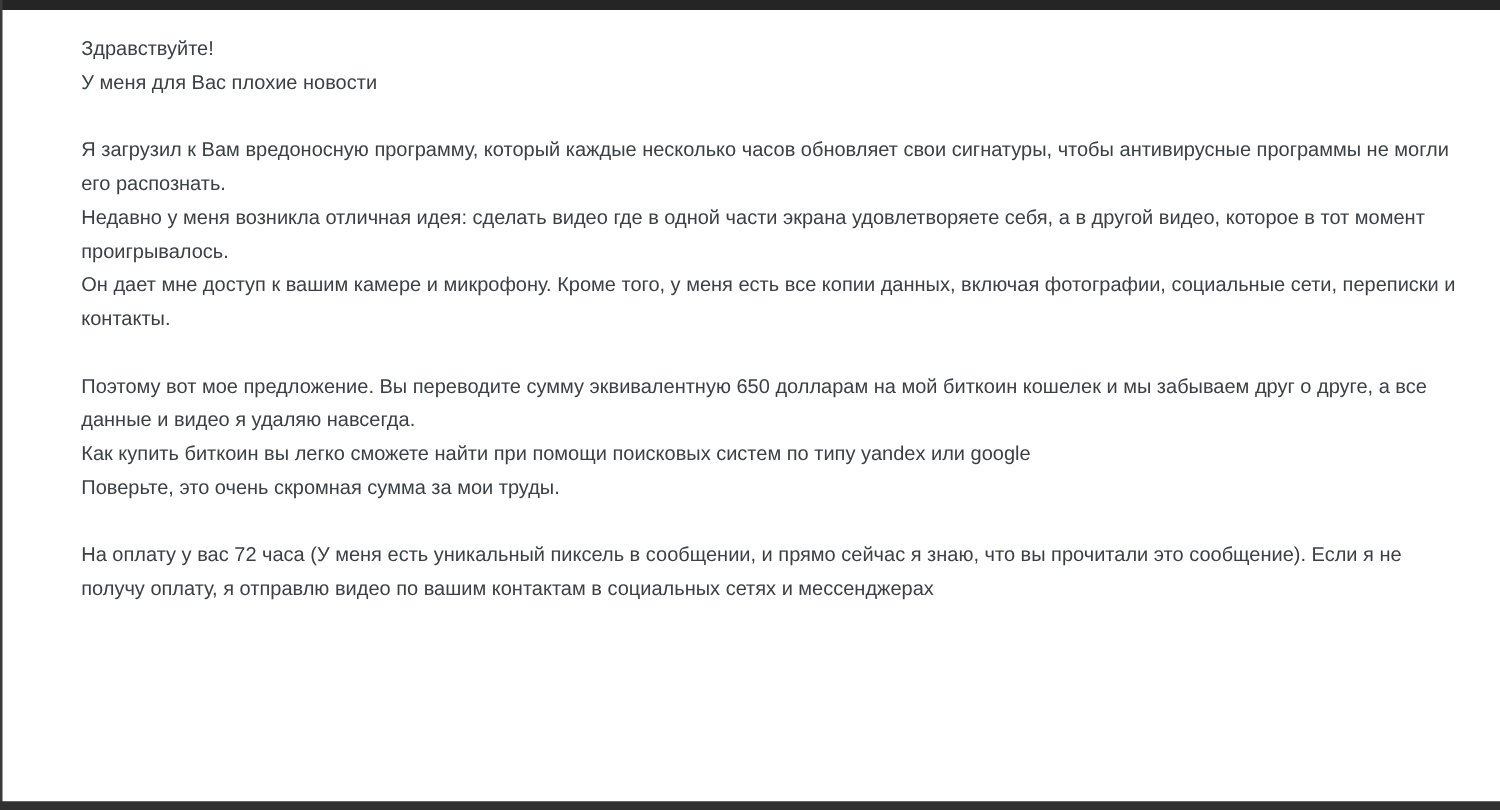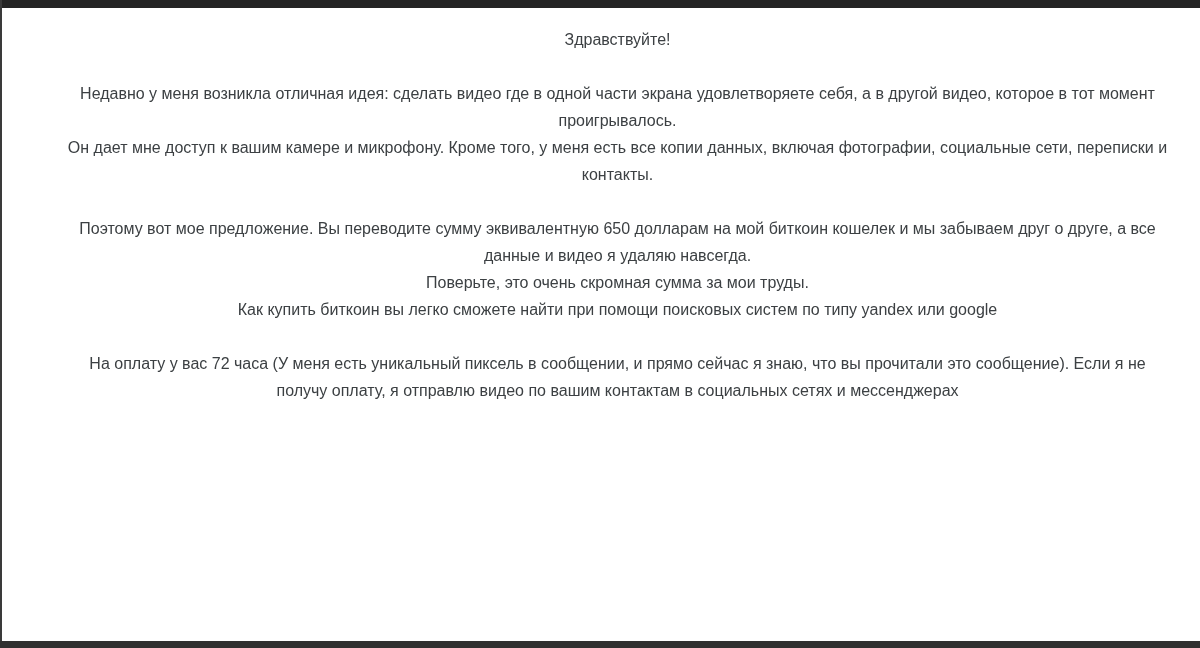--- a/index.html
+++ b/index.html
@@ -40,51 +40,52 @@
     position: absolute;
     top: 26px;
     left: 65px;
     width: 1105px;
     color: #3c4043;
     font-size: 16px;
     line-height: 27px;
   }
   .para {
     margin: 0 0 27px 0;
-    text-align: center;
   }
   .para p {
     margin: 0;
     padding: 0;
   }
 </style>
 </head>
 <body>
 
 <div class="screen">
   <div class="frame-top"></div>
   <div class="frame-left"></div>
   <div class="frame-bottom"></div>
 
   <div class="email-body">
 
     <div class="para">
       <p>Здравствуйте!</p>
+      <p>У меня для Вас плохие новости</p>
     </div>
 
     <div class="para">
+      <p>Я загрузил к Вам вредоносную программу, который каждые несколько часов обновляет свои сигнатуры, чтобы антивирусные программы не могли его распознать.</p>
       <p>Недавно у меня возникла отличная идея: сделать видео где в одной части экрана удовлетворяете себя, а в другой видео, которое в тот момент проигрывалось.</p>
       <p>Он дает мне доступ к вашим камере и микрофону. Кроме того, у меня есть все копии данных, включая фотографии, социальные сети, переписки и контакты.</p>
     </div>
 
 
     <div class="para">
       <p>Поэтому вот мое предложение. Вы переводите сумму эквивалентную 650 долларам на мой биткоин кошелек и мы забываем друг о друге, а все данные и видео я удаляю навсегда.</p>
+      <p>Как купить биткоин вы легко сможете найти при помощи поисковых систем по типу yandex или google</p>
       <p>Поверьте, это очень скромная сумма за мои труды.</p>
-      <p>Как купить биткоин вы легко сможете найти при помощи поисковых систем по типу yandex или google</p>
     </div>
 
 
     <div class="para">
       <p>На оплату у вас 72 часа (У меня есть уникальный пиксель в сообщении, и прямо сейчас я знаю, что вы прочитали это сообщение). Если я не получу оплату, я отправлю видео по вашим контактам в социальных сетях и мессенджерах</p>
 
     </div>
 
   </div>
 </div>

